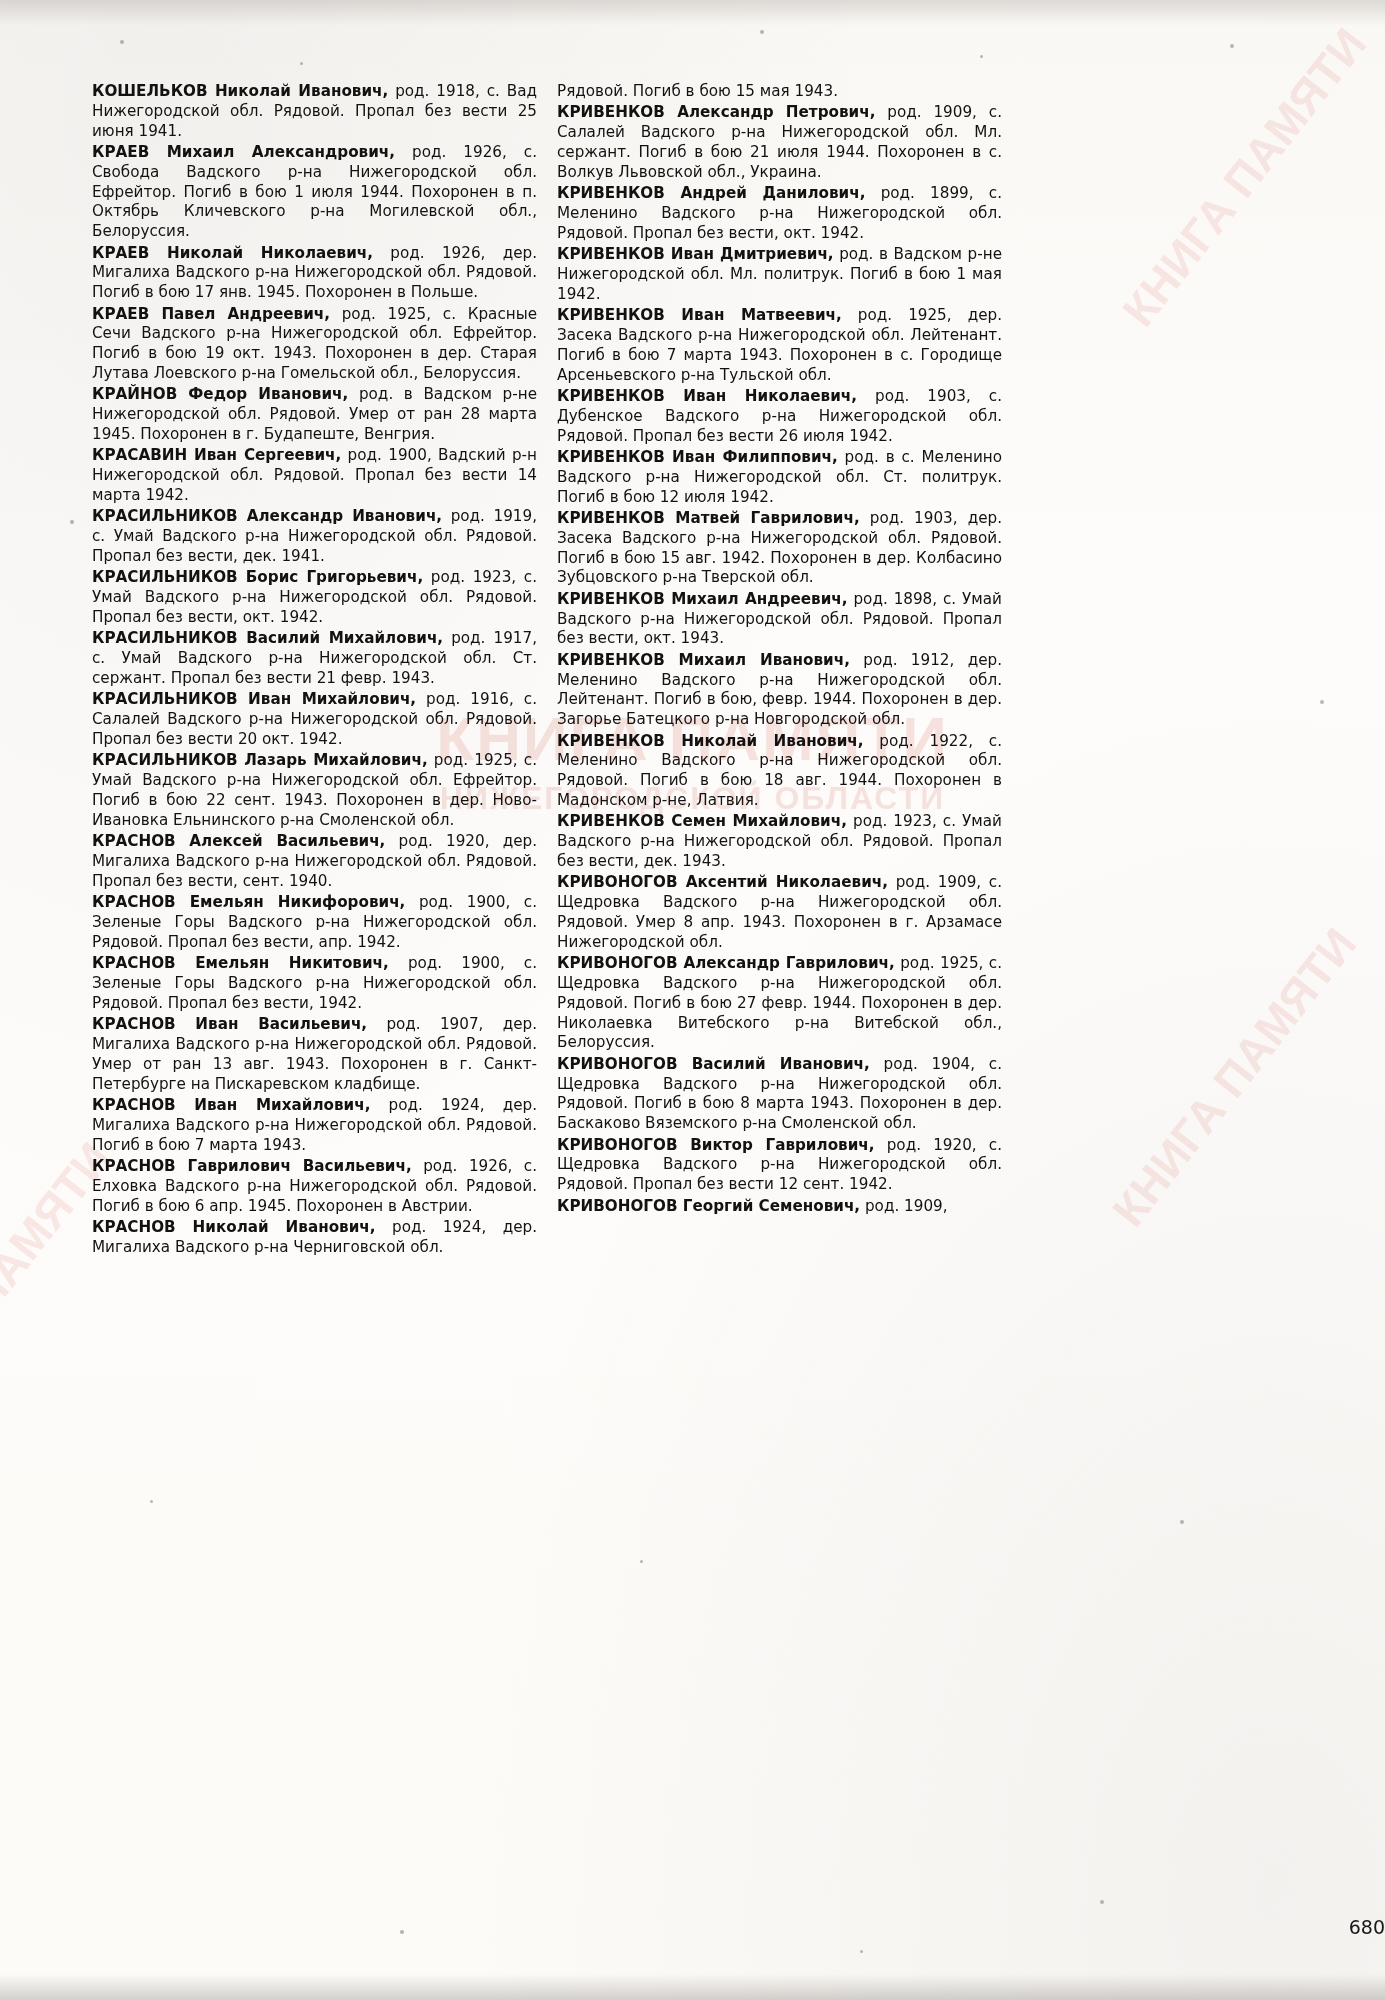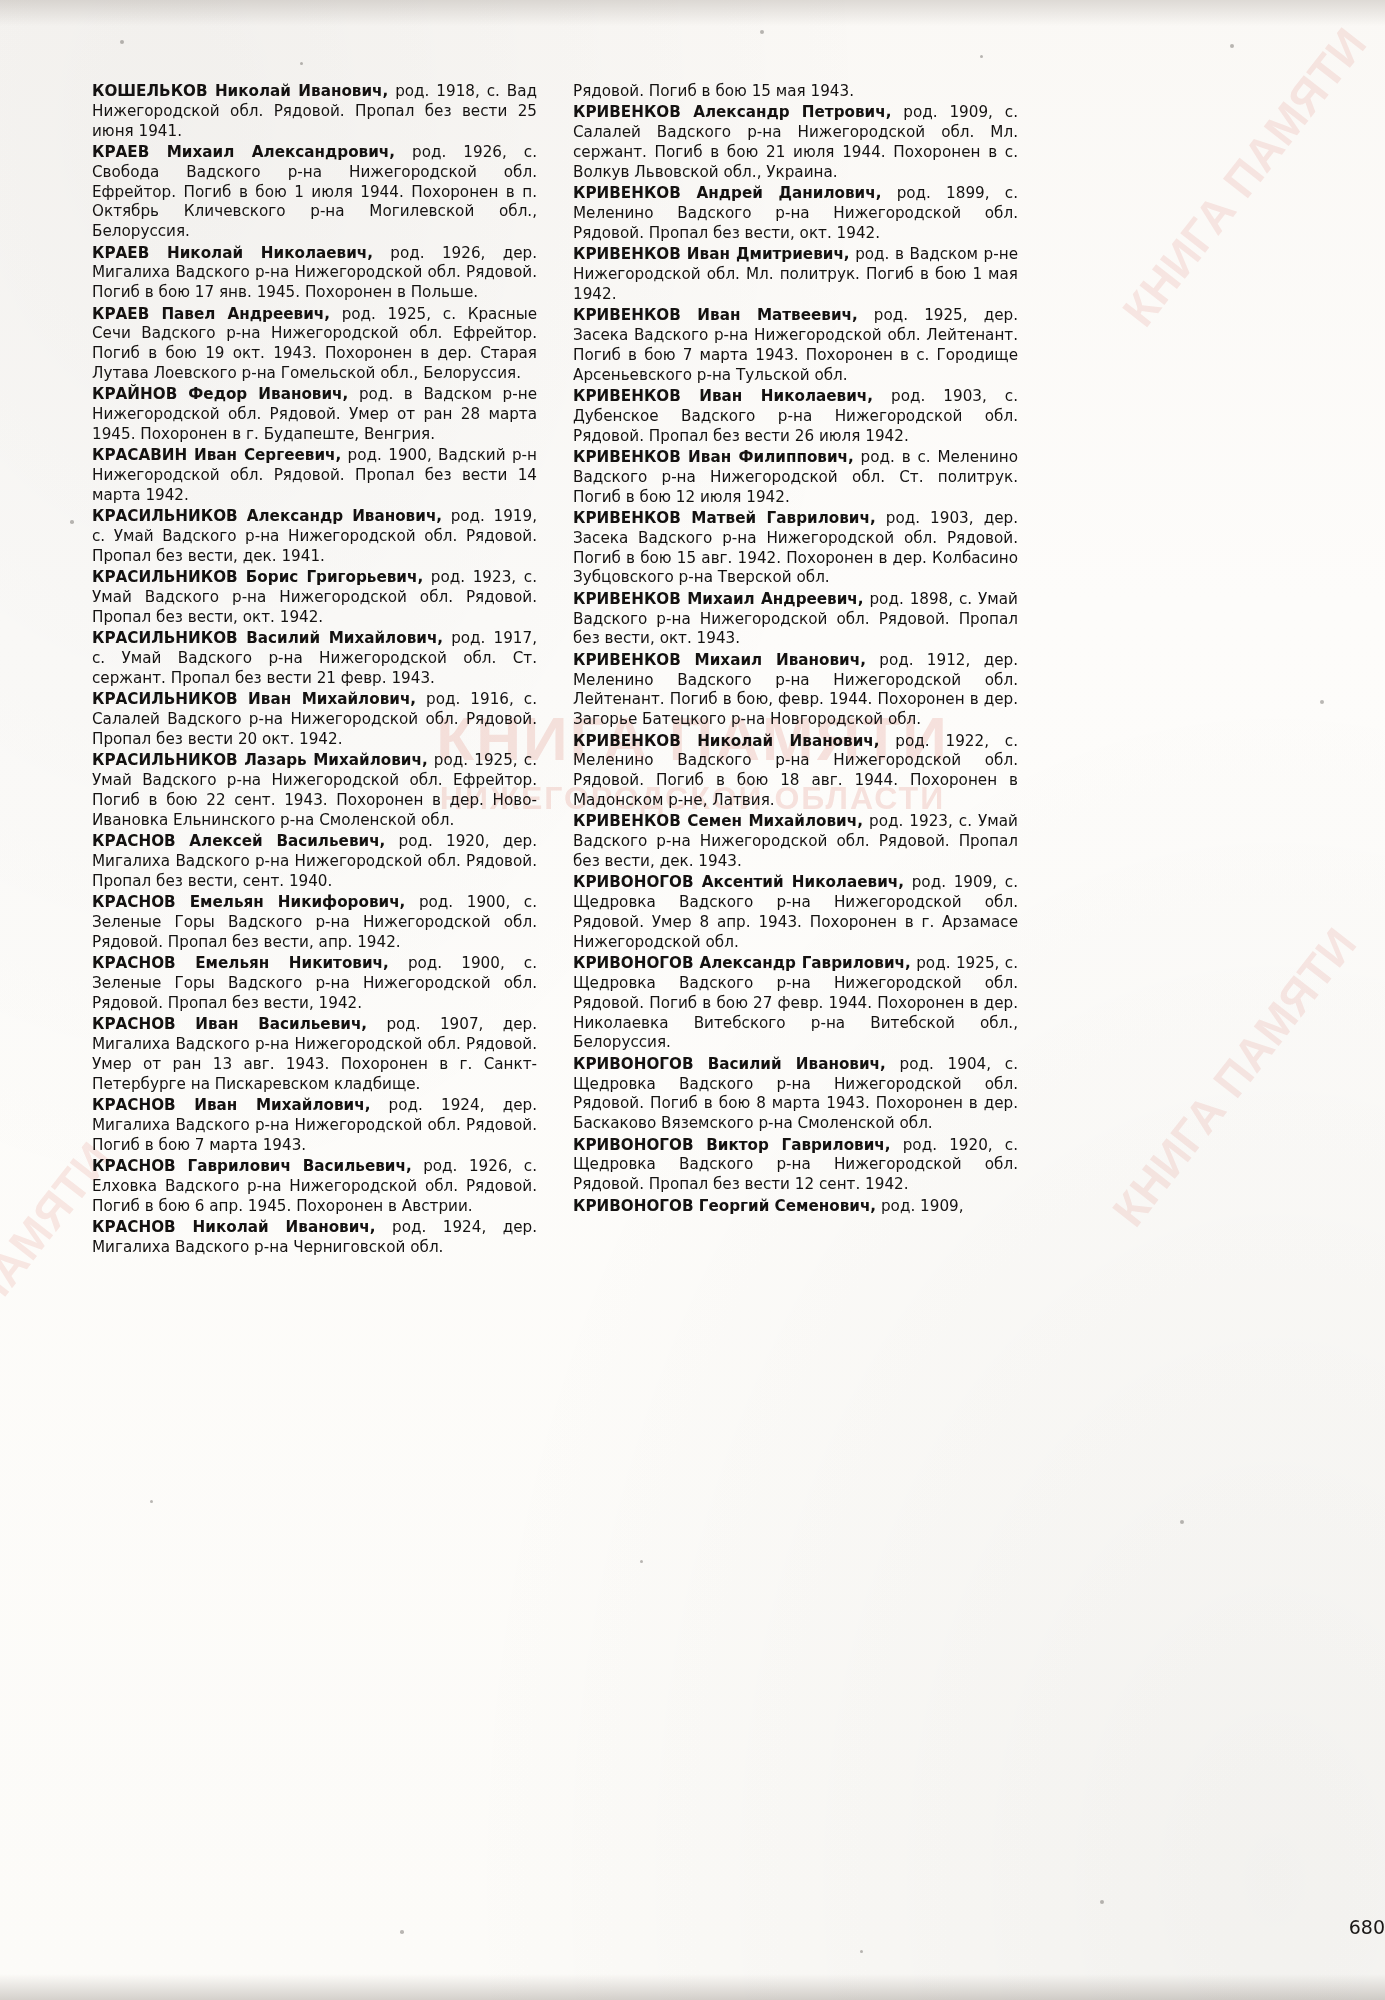--- a/index.html
+++ b/index.html
@@ -72,21 +72,21 @@
   .wm-c { left: -60px; top: 1200px; }
 
   
   .columns {
     position: absolute;
     top: 82px;
     left: 92px;
     width: 1205px;
     height: 1400px;
     display: flex;
-    gap: 36px;
+    gap: 20px;
     z-index: 3;
   }
   .col {
     width: 445px;
   }
   .entry {
     font-size: 15.2px;
     line-height: 1.305;
     text-align: justify;
     text-justify: inter-word;

